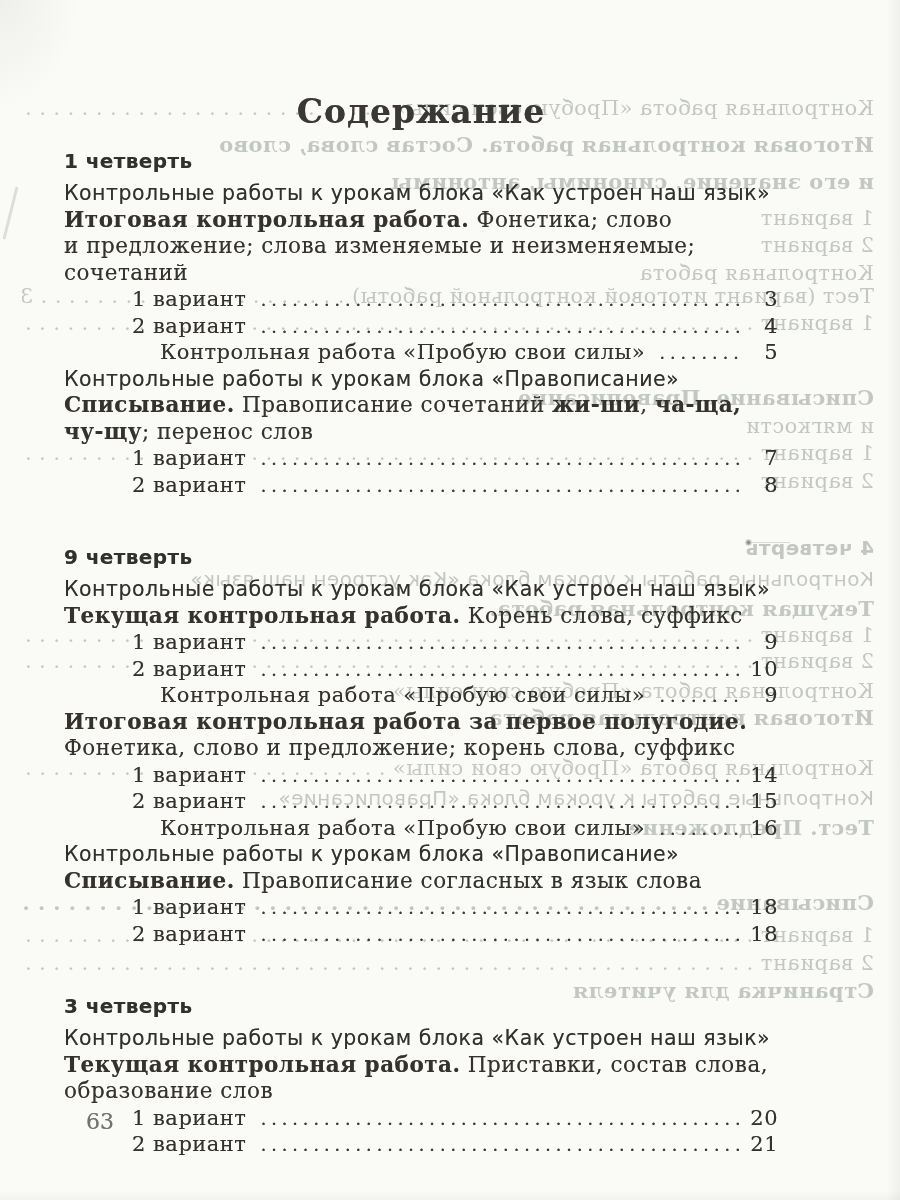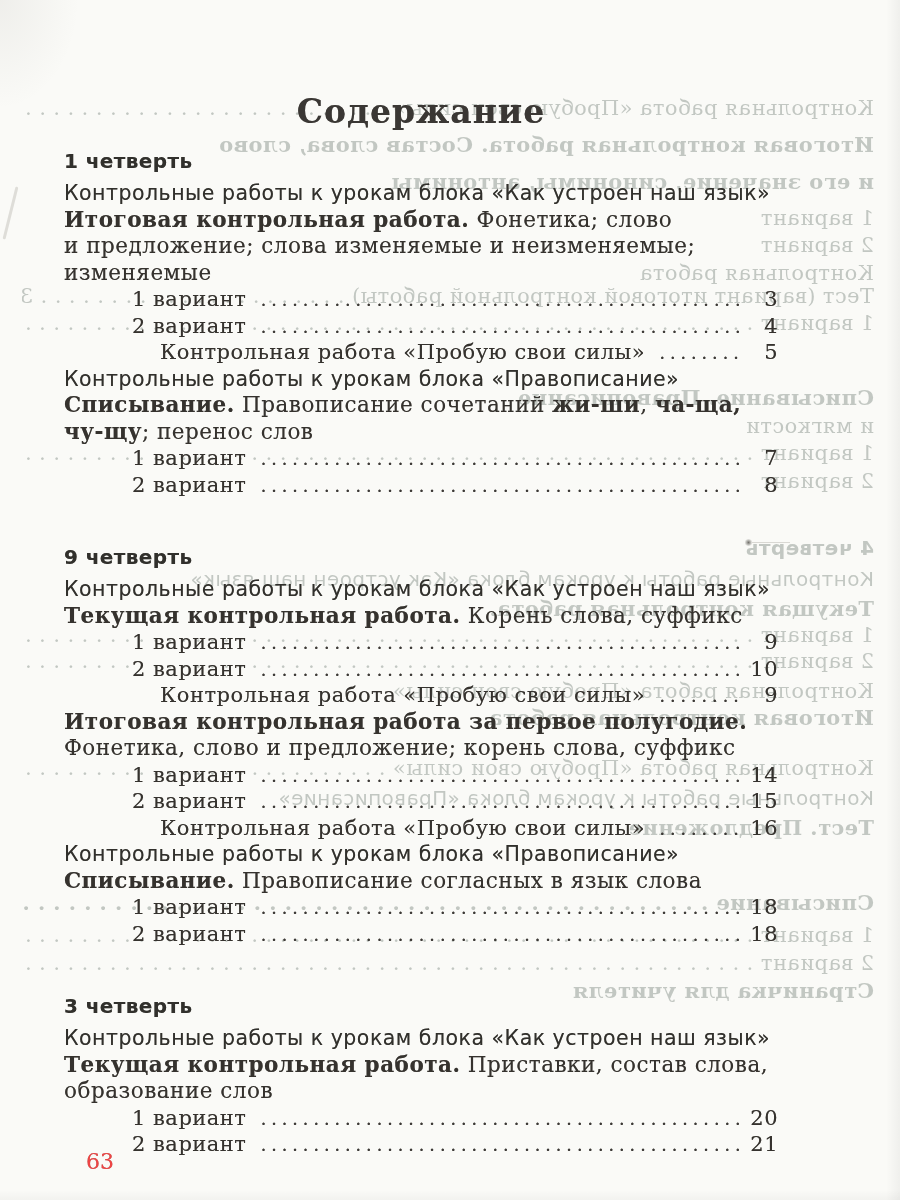--- a/index.html
+++ b/index.html
@@ -47,21 +47,21 @@
   .para .b{font-weight:700;}
   .para .sans{font-family:"DejaVu Sans", sans-serif;font-size:20.5px;letter-spacing:0.5px;color:#31302c;}
   .entry{display:flex;align-items:baseline;font:400 21px/26.5px "DejaVu Serif", serif;
     padding-left:68px;letter-spacing:0.5px;}
   .entry.deep{padding-left:96px;}
   .lbl{white-space:nowrap;}
   .dots{flex:1 1 auto;overflow:hidden;white-space:nowrap;margin:0 6px 0 14px;
     font-size:19px;letter-spacing:4.5px;color:#3c3936;}
   .dots::after{content:"..................................................................................................";}
   .num{min-width:32px;text-align:right;white-space:nowrap;}
-  .folio{position:absolute;left:86px;top:1148px;font:400 22px/28px "DejaVu Serif", serif;color:#ef4444;
+  .folio{position:absolute;left:86px;top:1108px;font:400 22px/28px "DejaVu Serif", serif;color:#737373;
     text-shadow:0 0 0.6px rgba(60,55,48,0.5);}
 </style>
 </head>
 <body>
 
 <div class="page">
   <div class="bleed" id="bleed">
       <div class="bl " style="top: 95px;">Контрольная работа «Пробую свои силы» . . . . . . . . . . . . . . . . . . . . . . . . . . . 23</div>
       <div class="bl b" style="top: 132px;">Итоговая контрольная работа. Состав слова, слово</div>
       <div class="bl b" style="top: 169px;">и его значение, синонимы, антонимы</div>
@@ -91,21 +91,21 @@
     </div>
 
   <div class="content">
     <h1 class="title">Содержание</h1>
     <div class="toc" id="toc">
         <div class="section">
           <div class="quarter">1 четверть</div>
           <div class="para"><span class="sans">Контрольные работы к урокам блока «Как устроен наш язык»</span></div>
           <div class="para"><span class="b">Итоговая контрольная работа.</span><span> Фонетика; слово</span></div>
           <div class="para"><span>и предложение; слова изменяемые и неизменяемые;</span></div>
-          <div class="para"><span>изменяемые</span></div>
+          <div class="para"><span>сочетаний</span></div>
           <div class="entry">
             <span class="lbl">1 вариант</span>
             <span class="dots"></span>
             <span class="num">3</span>
           </div>
           <div class="entry">
             <span class="lbl">2 вариант</span>
             <span class="dots"></span>
             <span class="num">4</span>
           </div>

